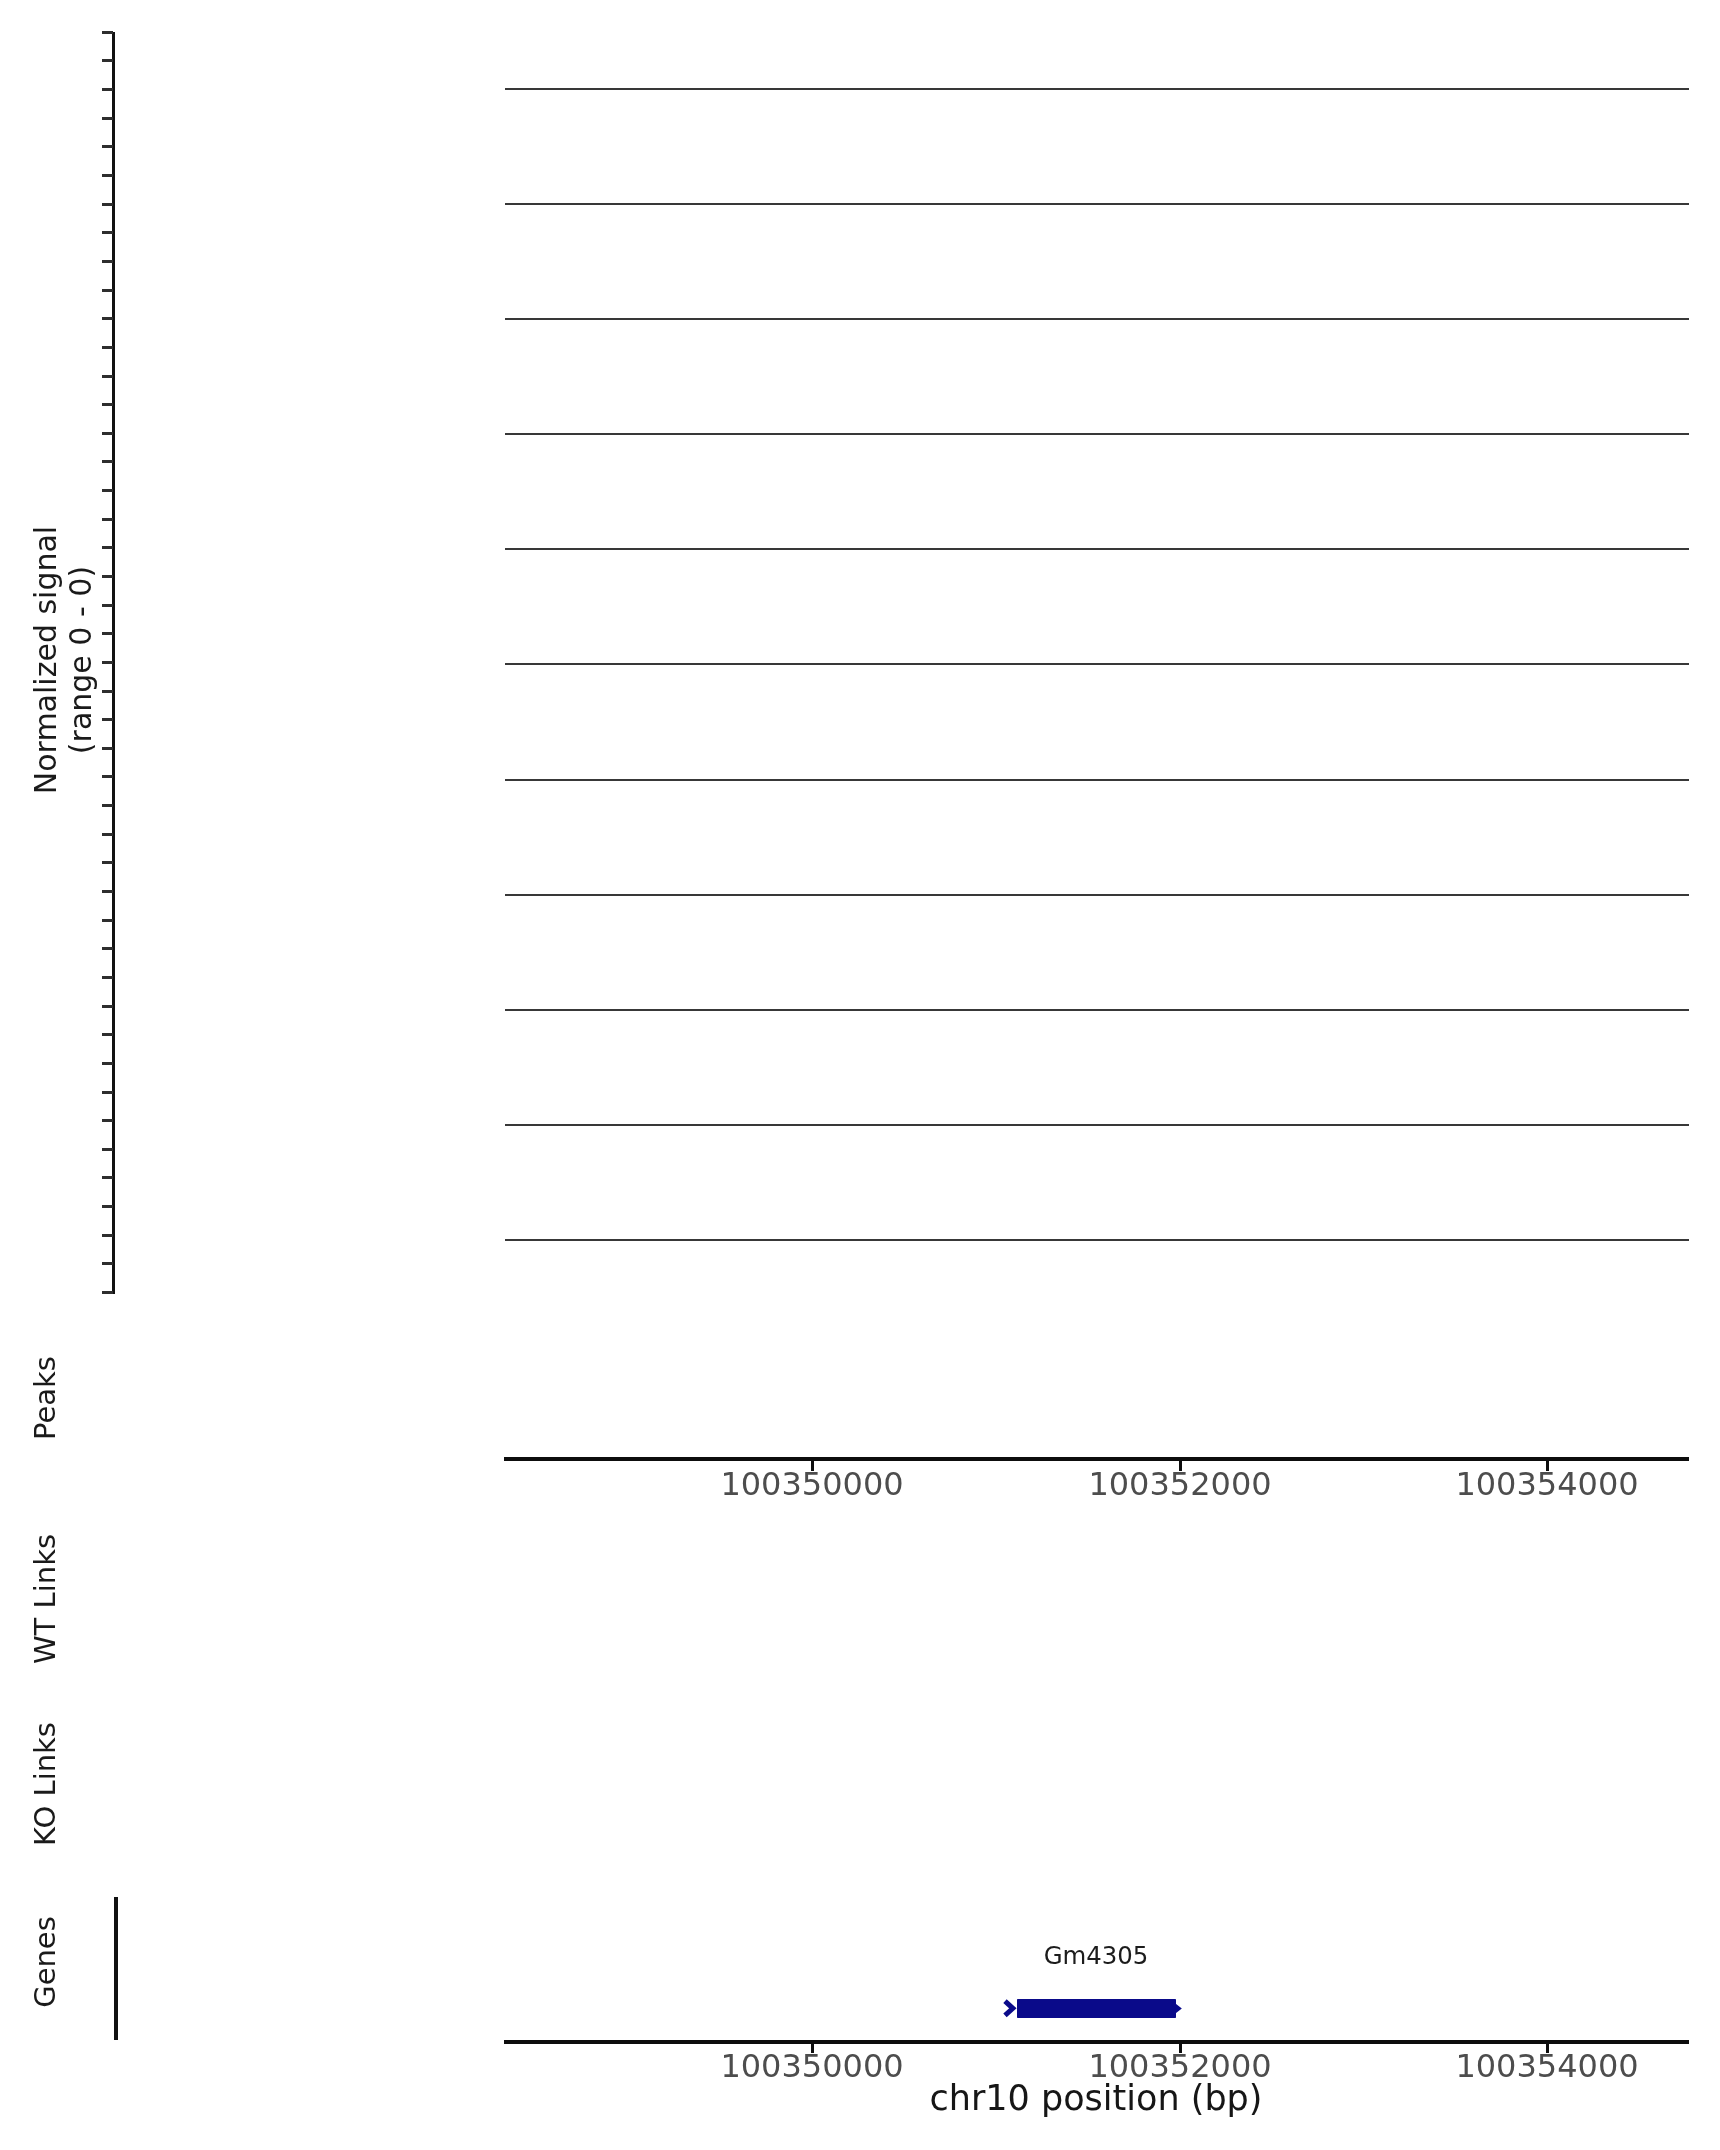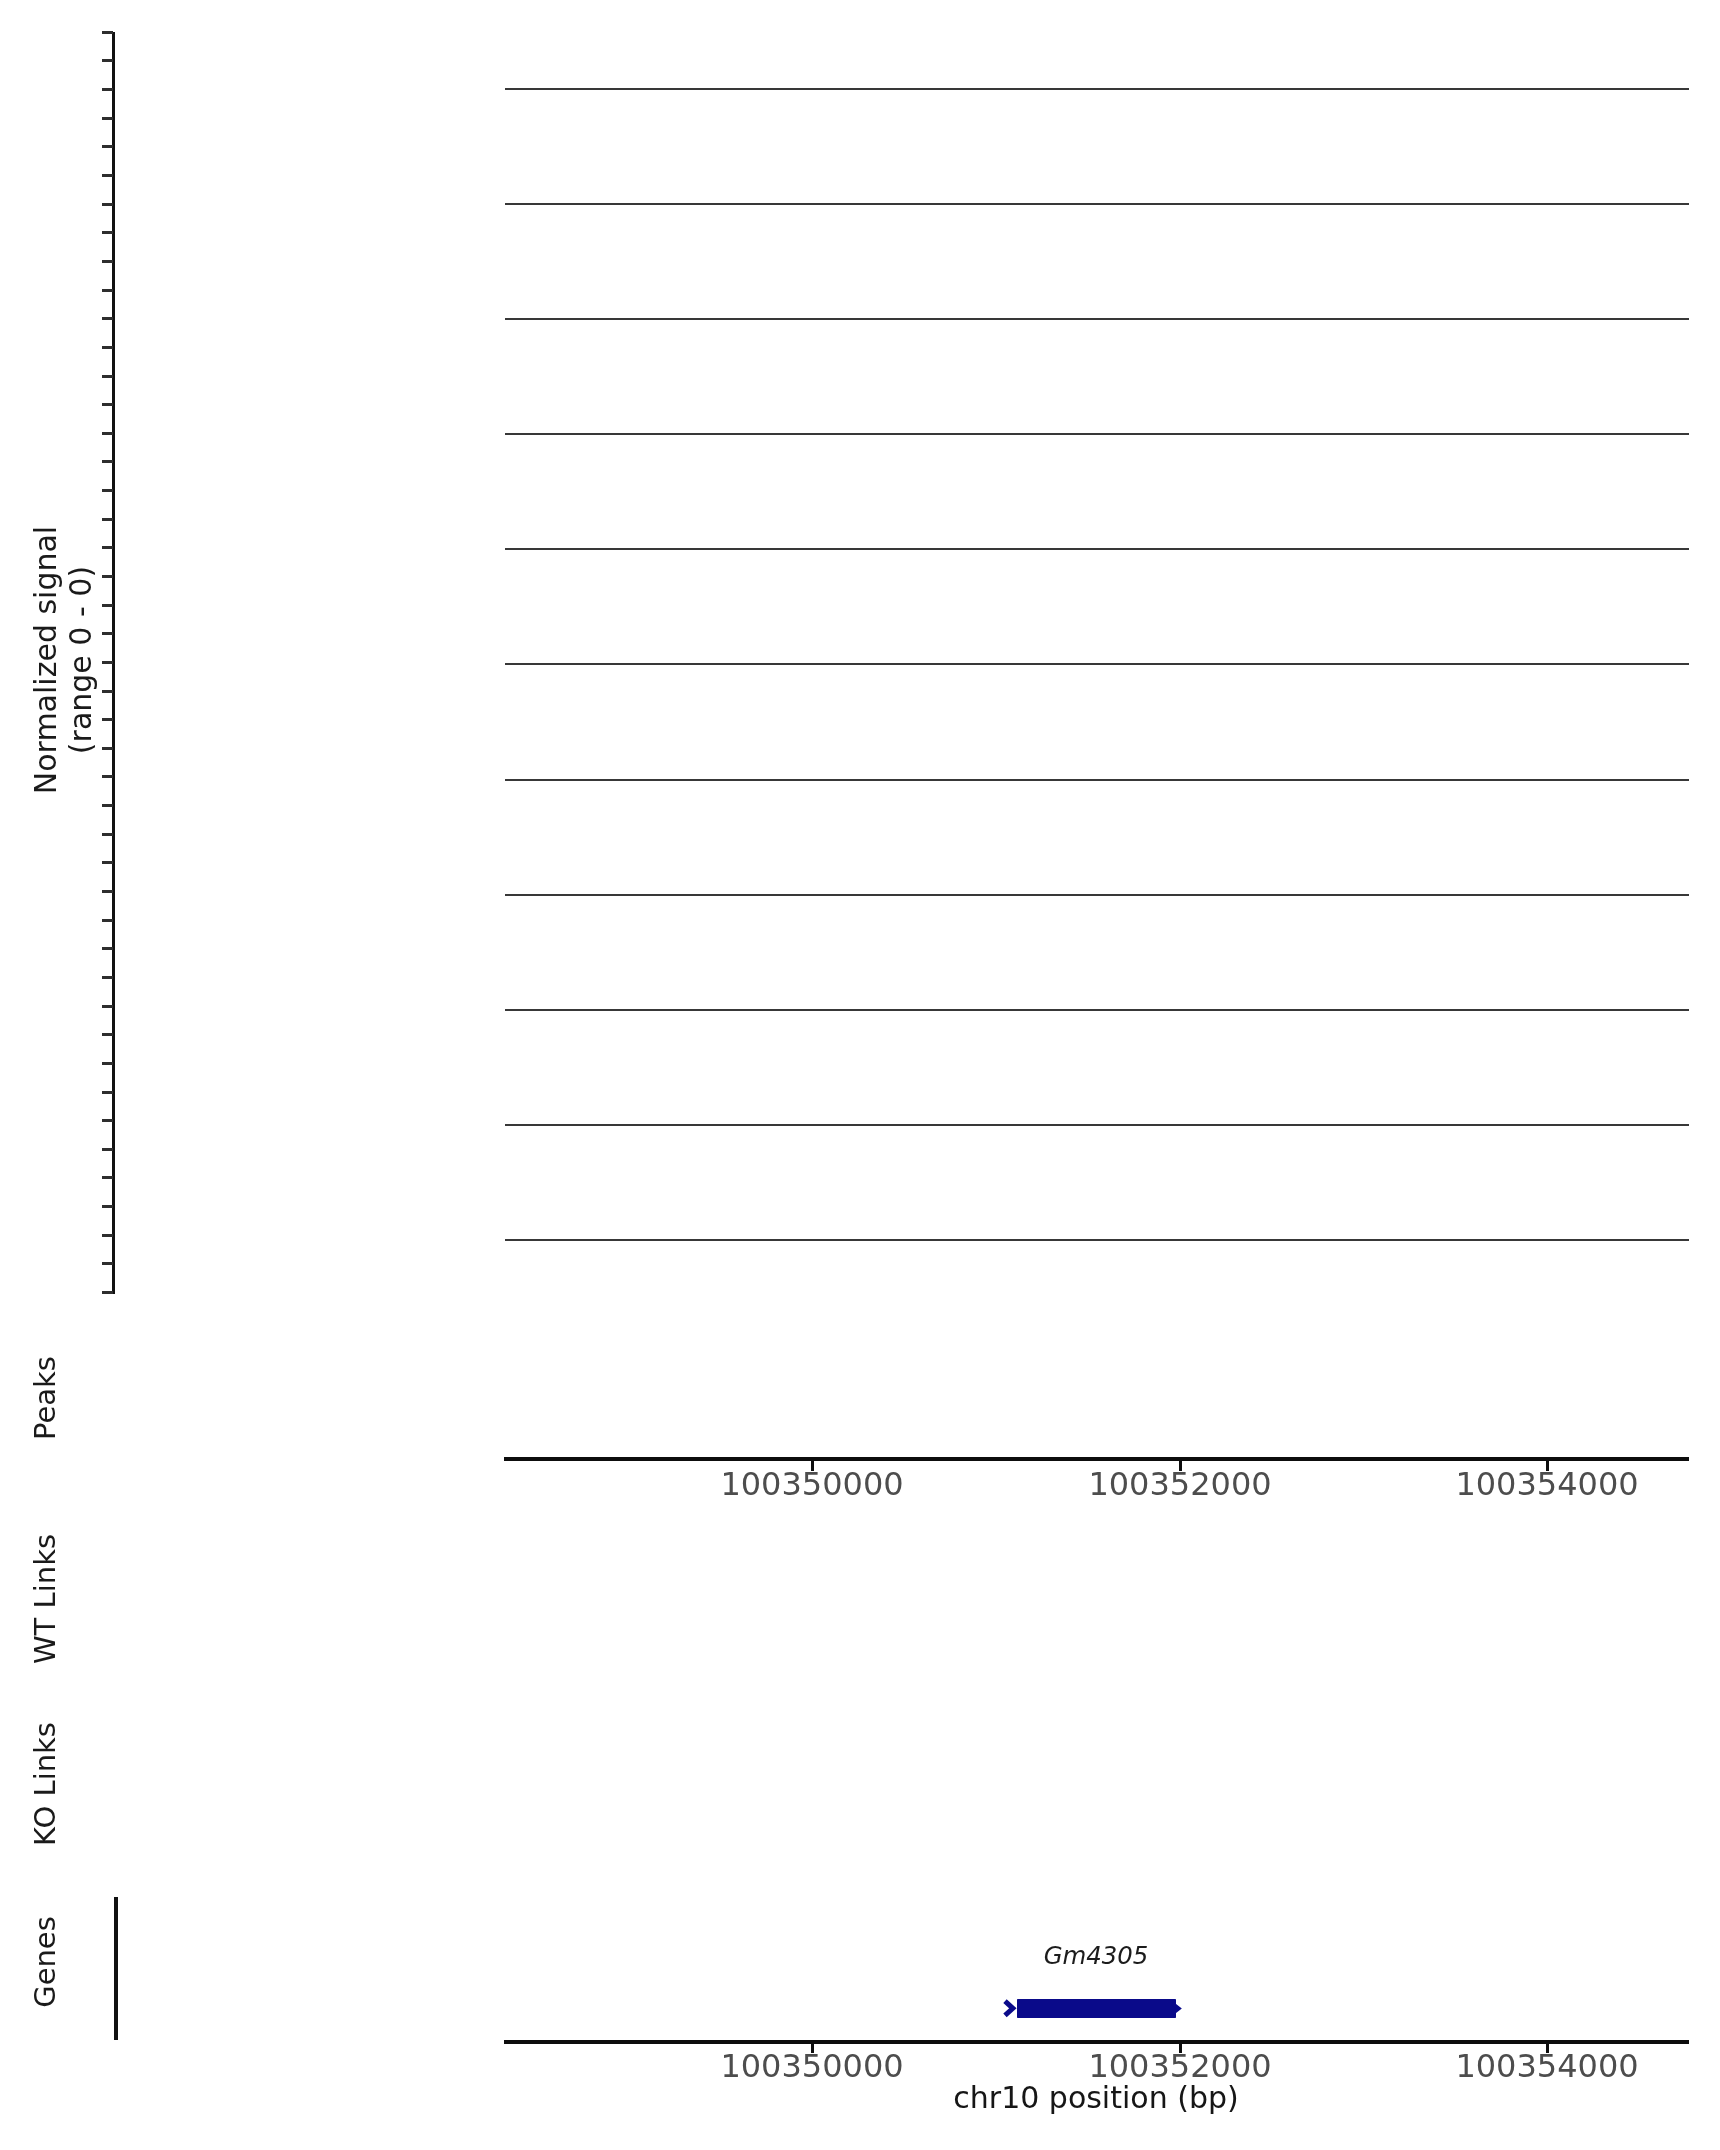--- a/index.html
+++ b/index.html
@@ -24,21 +24,21 @@
     font-size:29px;line-height:29px;white-space:nowrap;
     transform:translate(-50%,-50%) rotate(-90deg);
   }
   .gaxis-line{position:absolute;background:#0d0d0d;height:3.6px;}
   .gaxis-tick{position:absolute;background:#0d0d0d;width:2.9px;height:10px;}
   .gaxis-ticklabel{
     position:absolute;color:#4d4d4d;font-size:32px;line-height:24.4px;
     white-space:nowrap;transform:translateX(-50%);
   }
   .xtitle{
-    position:absolute;color:#161616;font-size:30px;line-height:30px;
+    position:absolute;color:#161616;font-size:35px;line-height:30px;
     white-space:nowrap;transform:translateX(-50%);
   }
   .gene-label{
     position:absolute;color:#1c1c1c;font-size:24.4px;line-height:24.4px;
     white-space:nowrap;transform:translateX(-50%);
   }
   .gene-body{position:absolute;border-radius:0.7px;}
 </style>
 </head>
 <body>
@@ -145,21 +145,21 @@
       <div class="gaxis-tick" style="left: 811px; top: 1461px;"></div>
       <div class="gaxis-ticklabel" style="left: 812px; top: 1472px; color: rgb(77, 77, 77);">100350000</div>
       <div class="gaxis-tick" style="left: 1179px; top: 1461px;"></div>
       <div class="gaxis-ticklabel" style="left: 1180px; top: 1472px; color: rgb(77, 77, 77);">100352000</div>
       <div class="gaxis-tick" style="left: 1546px; top: 1461px;"></div>
       <div class="gaxis-ticklabel" style="left: 1547px; top: 1472px; color: rgb(77, 77, 77);">100354000</div>
     </div>
 
   <div class="vline" style="left:114px;top:1897px;width:3.6px;height:143px;"></div>
 
-  <div class="gene-label" style="left:1096px;top:1944px;font-style:italic;">Gm4305</div>
+  <div class="gene-label" style="left:1096px;top:1944px;">Gm4305</div>
   <svg class="abs" style="left:1002px;top:1999px;" width="16" height="18.6" viewBox="0 0 22 26">
     <polyline points="4,3 15,13 4,23" fill="none" stroke="#0a0a8a" stroke-width="7"></polyline>
   </svg>
   <div class="gene-body" style="left:1017px;top:1999px;width:159px;height:19.4px;background:#0a0a8a;"></div>
   <svg class="abs" style="left:1171px;top:2002px;" width="11.5" height="13" viewBox="0 0 16 18">
     <polyline points="2,2 11,9 2,16" fill="none" stroke="#0a0a8a" stroke-width="5"></polyline>
   </svg>
 
   <div id="bottom-axis">
       <div class="gaxis-line" style="left: 504px; top: 2040px; width: 1185px; background: rgb(13, 13, 13);"></div>

